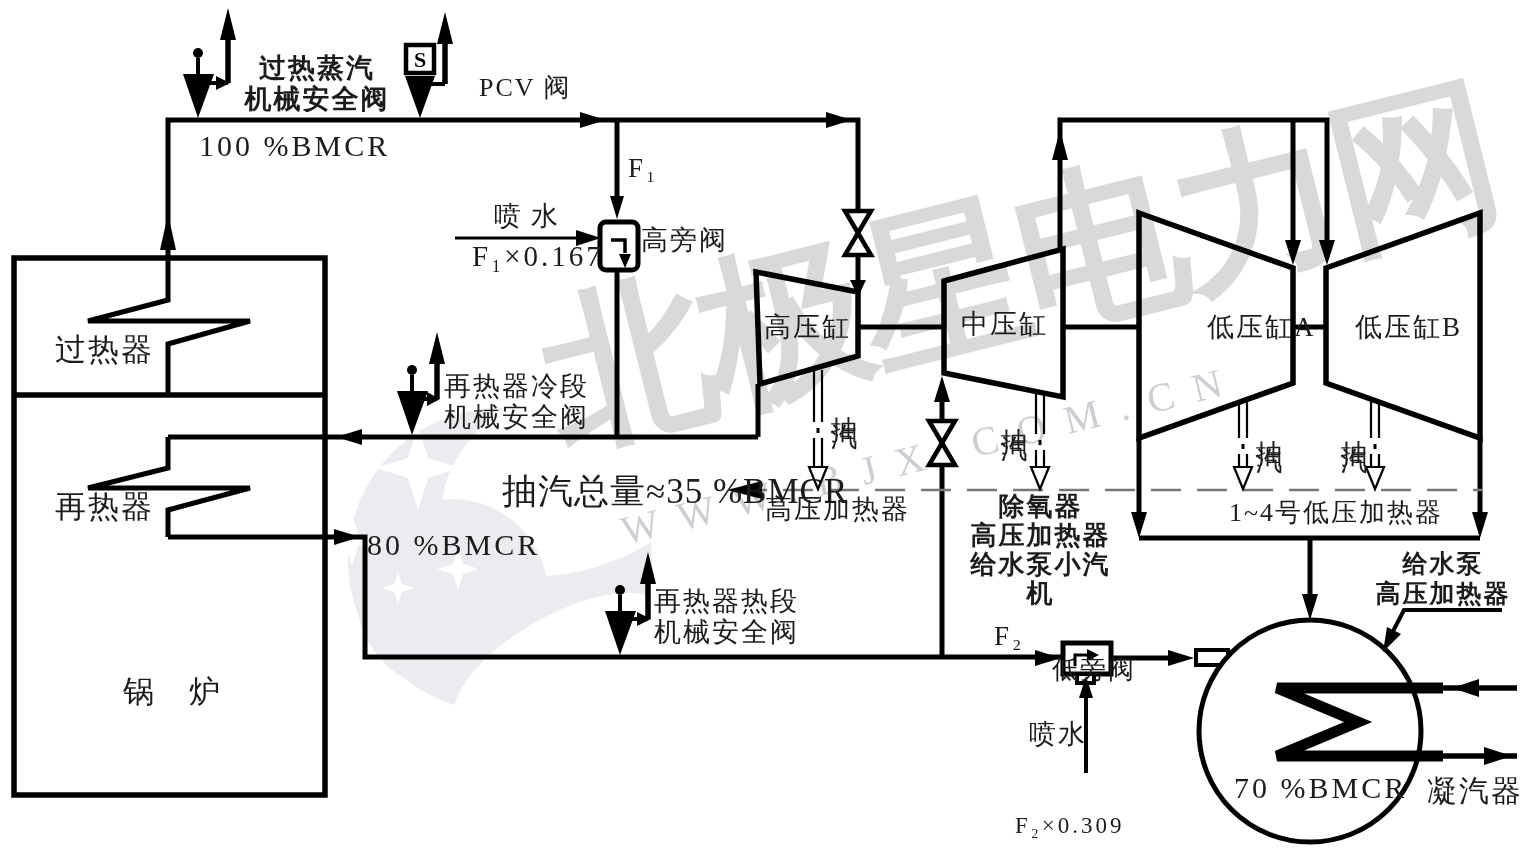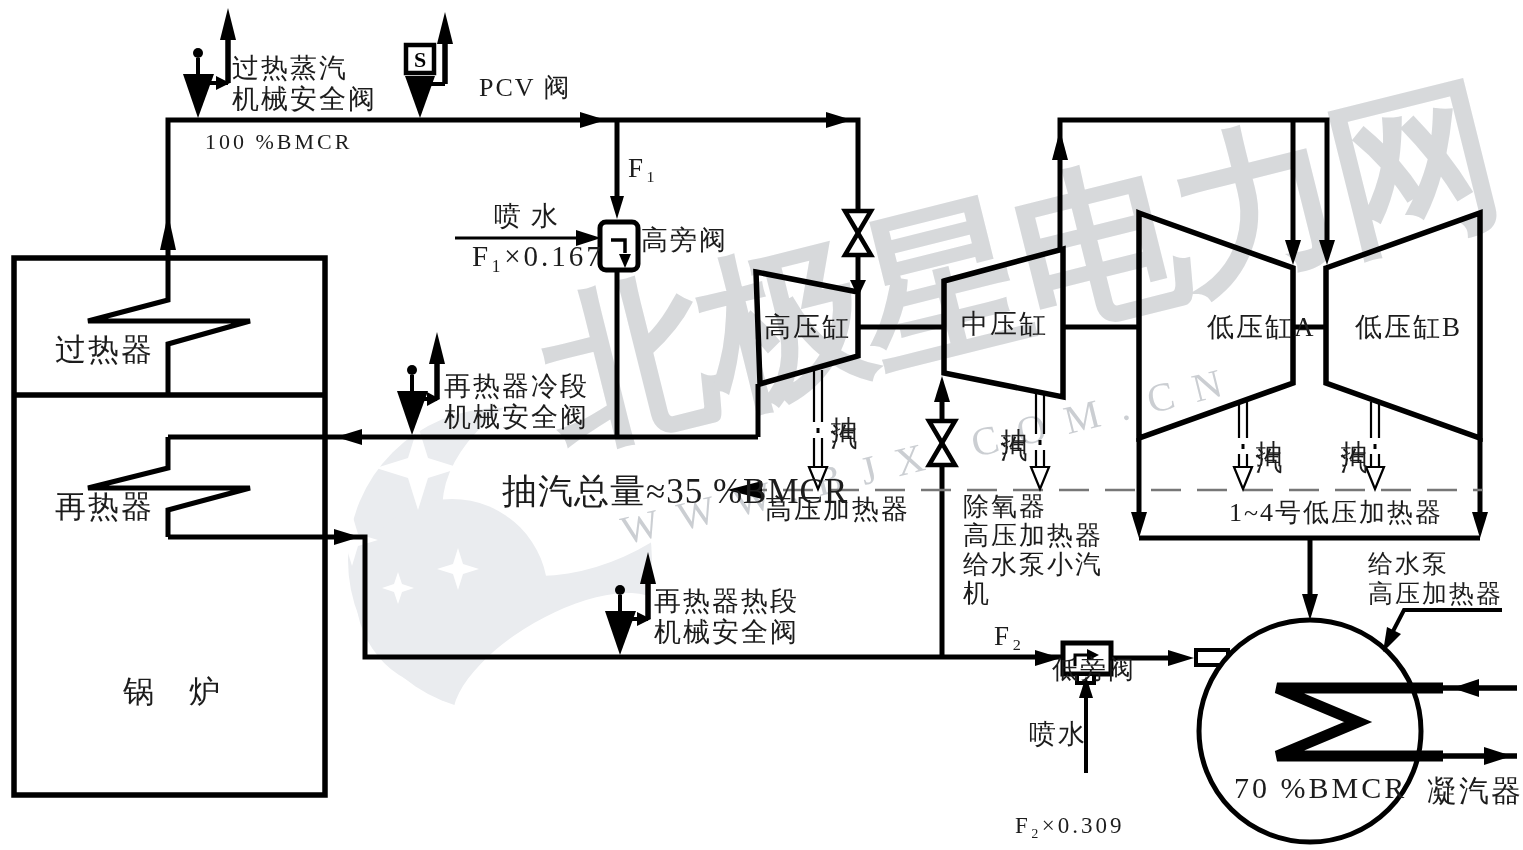--- a/index.html
+++ b/index.html
@@ -3,21 +3,21 @@
 <meta charset="utf-8">
 <style>
   html,body{margin:0;padding:0;background:#fff;}
   #canvas{position:relative;width:1523px;height:850px;background:#ffffff;overflow:hidden;
           font-family:"Liberation Serif","DejaVu Serif","DejaVu Sans",serif;color:#1c1c1c;}
   #pipes{position:absolute;left:0;top:0;z-index:2;}
   .lbl{position:absolute;z-index:3;white-space:pre-line;line-height:1.15;}
   .cjk{letter-spacing:2px;}
   .num{letter-spacing:3px;}
   .vert{writing-mode:vertical-rl;letter-spacing:8px;}
-  .ctr{}
+  .ctr{text-align:center;font-weight:bold;}
   
   .wm{position:absolute;z-index:1;pointer-events:none;}
   .wm-brand{left:548px;top:272px;font-size:168px;font-weight:bold;color:#b3b7bc;opacity:.52;
             letter-spacing:-6px;transform:rotate(-14deg);transform-origin:0 50%;white-space:nowrap;}
   .wm-site{left:622px;top:508px;font-size:40px;color:#c2c6cb;opacity:.85;letter-spacing:20px;
            transform:rotate(-14deg);transform-origin:0 50%;white-space:nowrap;
            font-family:"Liberation Serif",serif;}
 </style>
 </head>
 <body>
@@ -225,21 +225,21 @@
       <g stroke-width="4">
         <polyline points="1502,610 1404,610 1390,637"></polyline>
       </g>
       <polygon fill="#000" stroke="none" points="1383,652 1401,634 1387,627"></polygon>
     </g>
   </svg>
 
   <div class="lbl cjk ctr" style="left:232px;top:53px;width:170px;font-size:27px;">过热蒸汽
 机械安全阀</div>
   <div class="lbl cjk" style="left:479px;top:73px;font-size:26px;">PCV 阀</div>
-  <div class="lbl num" style="left:205px;top:129px;font-size:22px;">100 %BMCR</div>
+  <div class="lbl num" style="left:199px;top:129px;font-size:30px;">100 %BMCR</div>
   <div class="lbl num" style="left:628px;top:153px;font-size:27px;">F₁</div>
   <div class="lbl cjk" style="left:494px;top:201px;font-size:27px;letter-spacing:10px;">喷水</div>
   <div class="lbl num" style="left:472px;top:240px;font-size:29px;">F₁×0.167</div>
   <div class="lbl cjk" style="left:641px;top:225px;font-size:27px;">高旁阀</div>
 
   <div class="lbl cjk" style="left:55px;top:332px;font-size:31px;">过热器</div>
   <div class="lbl cjk" style="left:55px;top:489px;font-size:31px;">再热器</div>
   <div class="lbl cjk" style="left:123px;top:674px;font-size:31px;">锅　炉</div>
 
   <div class="lbl cjk" style="left:764px;top:312px;font-size:27px;">高压缸</div>
@@ -255,20 +255,21 @@
   <div class="lbl vert" style="left:828px;top:394px;font-size:27px;">抽汽</div>
   <div class="lbl vert" style="left:998px;top:406px;font-size:27px;">抽汽</div>
   <div class="lbl vert" style="left:1253px;top:418px;font-size:27px;">抽汽</div>
   <div class="lbl vert" style="left:1338px;top:418px;font-size:27px;">抽汽</div>
 
   <div class="lbl cjk ctr" style="left:963px;top:492px;width:155px;font-size:26px;line-height:1.12;">除氧器
 高压加热器
 给水泵小汽机</div>
   <div class="lbl cjk" style="left:1229px;top:498px;font-size:26px;">1~4号低压加热器</div>
 
+  <div class="lbl num" style="left:367px;top:528px;font-size:30px;">80 %BMCR</div>
   <div class="lbl cjk" style="left:654px;top:586px;font-size:27px;">再热器热段
 机械安全阀</div>
 
   <div class="lbl num" style="left:994px;top:621px;font-size:27px;">F₂</div>
   <div class="lbl cjk" style="left:1052px;top:609px;font-size:26px;margin-top:46px;">低旁阀</div>
   <div class="lbl cjk" style="left:1029px;top:719px;font-size:27px;">喷水</div>
   <div class="lbl num" style="left:1015px;top:813px;font-size:23px;">F₂×0.309</div>
 
   <div class="lbl cjk ctr" style="left:1368px;top:549px;width:150px;font-size:25px;line-height:1.18;">给水泵
 高压加热器</div>

